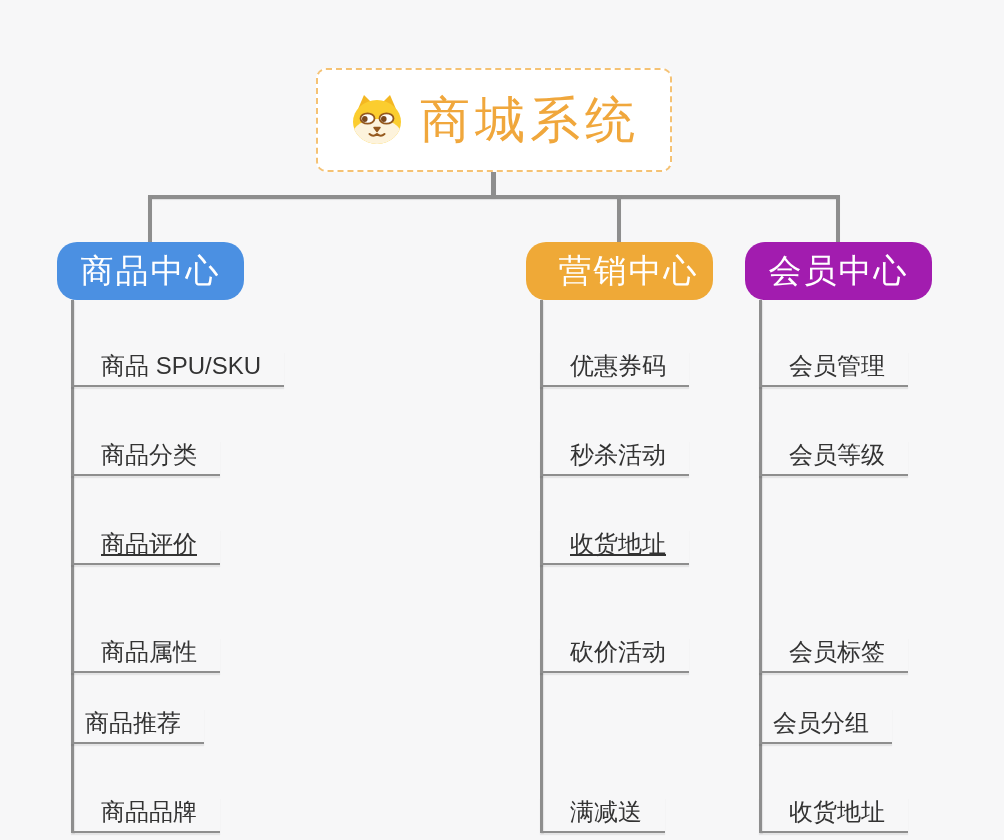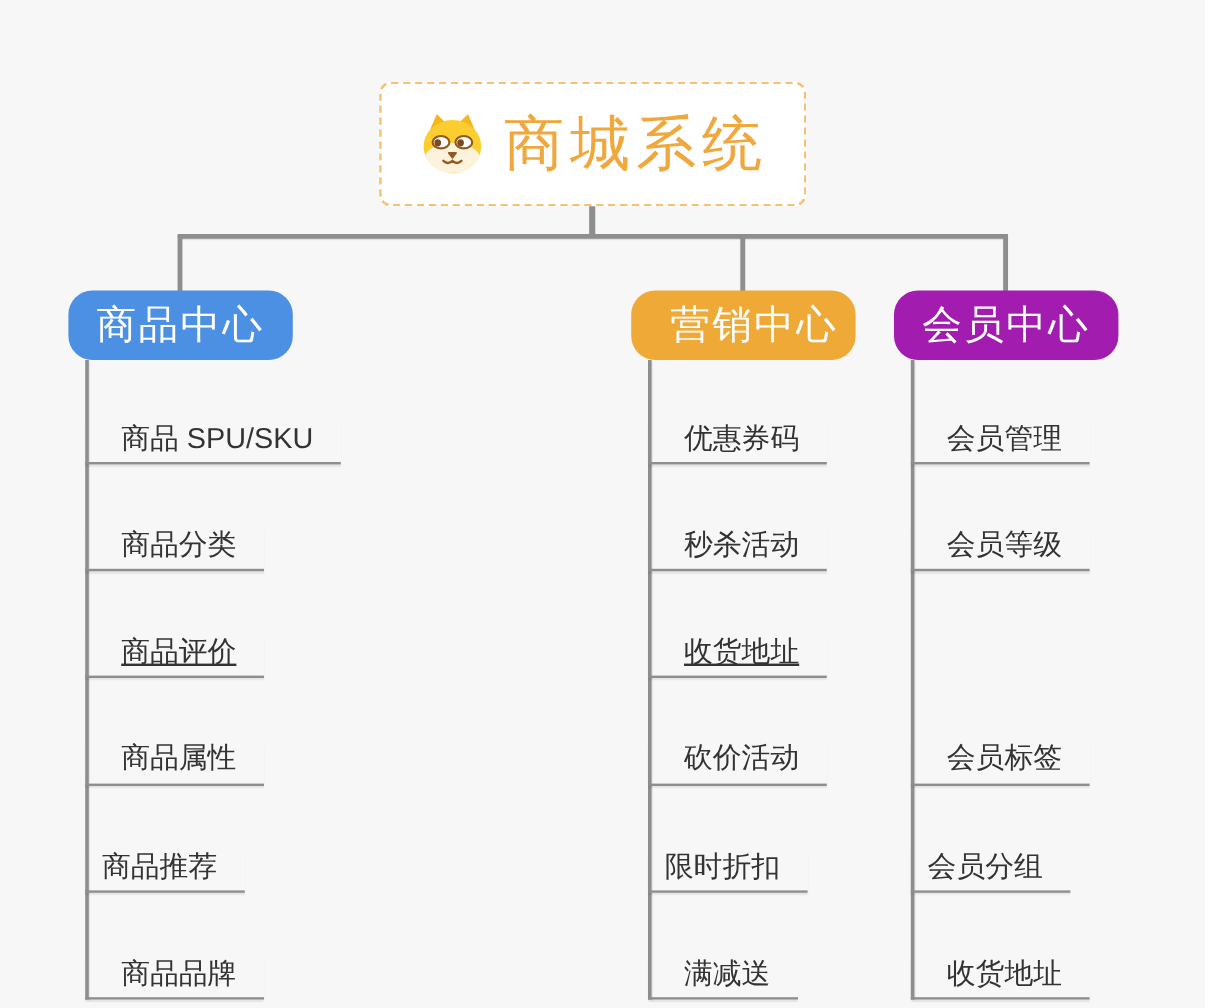--- a/index.html
+++ b/index.html
@@ -51,21 +51,21 @@
   .leaf {
     position: absolute; left: 14px;
     white-space: nowrap;
     font-size: 24px; line-height: 30px; color: #333333;
     padding: 0 23px 4px 30px;
     border-bottom: 2px solid #8E8E8E;
     box-shadow: 0 2px 1px rgba(0,0,0,0.07);
     cursor: pointer;
   }
   .r0 { top: 109px; } .r1 { top: 198px; } .r2 { top: 287px; text-decoration: underline; }
-  .r3 { top: 377px; font-family: Liberation Mono, monospace; } .r4 { top: 466px; padding-left: 14px; } .r5 { top: 555px; }
+  .r3 { top: 395px; } .r4 { top: 466px; padding-left: 14px; } .r5 { top: 555px; }
 </style>
 </head>
 <body>
 
 <div class="canvas">
 
   <div class="connector root-stub"></div>
   <div class="connector trunk"></div>
 
   <div class="root-node">
@@ -101,21 +101,20 @@
 
 
   <div class="branch b2">
     <div class="branch-drop"></div>
     <div class="branch-node" style="background-color: rgb(239, 169, 55); padding-left: 18px;">营销中心</div>
     <div class="branch-vline"></div>
     <div class="leaf r0">优惠券码</div>
     <div class="leaf r1">秒杀活动</div>
     <div class="leaf r2">收货地址</div>
     <div class="leaf r3">砍价活动</div>
-    <div class="leaf r4">限时折扣</div>
     <div class="leaf r5">满减送</div>
   </div>
 
   <div class="branch b3">
     <div class="branch-drop"></div>
     <div class="branch-node" style="background-color: #a21caf; font-family: Liberation Serif, serif;">会员中心</div>
     <div class="branch-vline"></div>
     <div class="leaf r1">会员等级</div>
     <div class="leaf r0">会员管理</div>
     <div class="leaf r3">会员标签</div>

